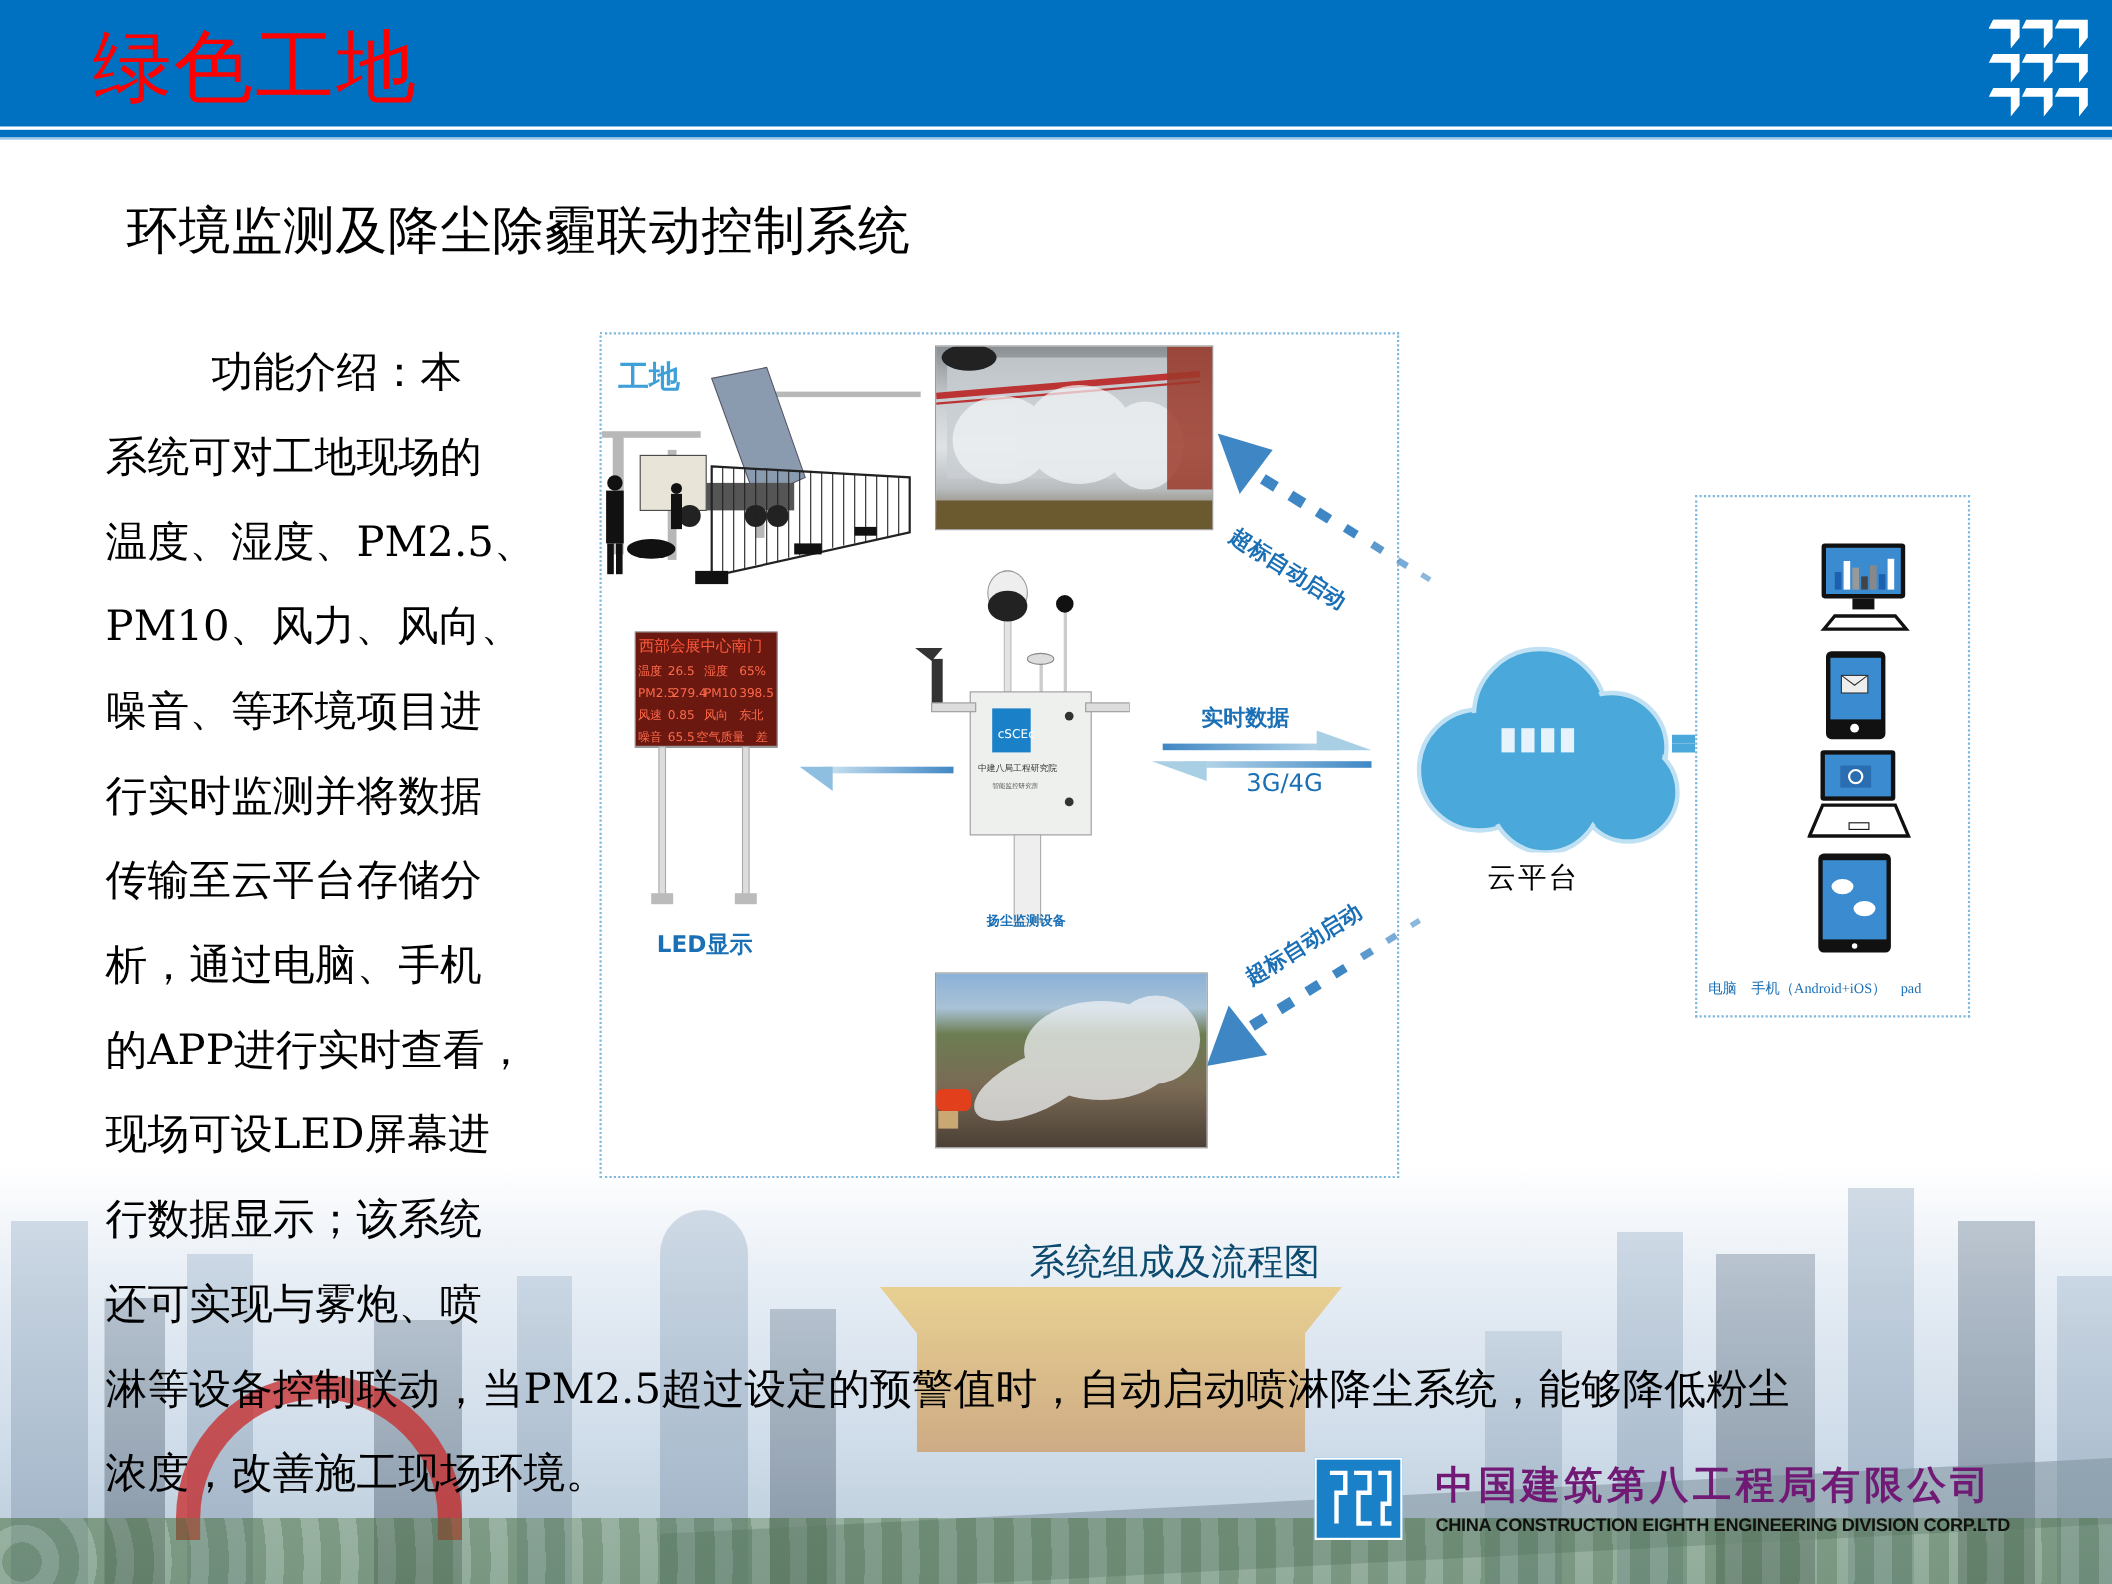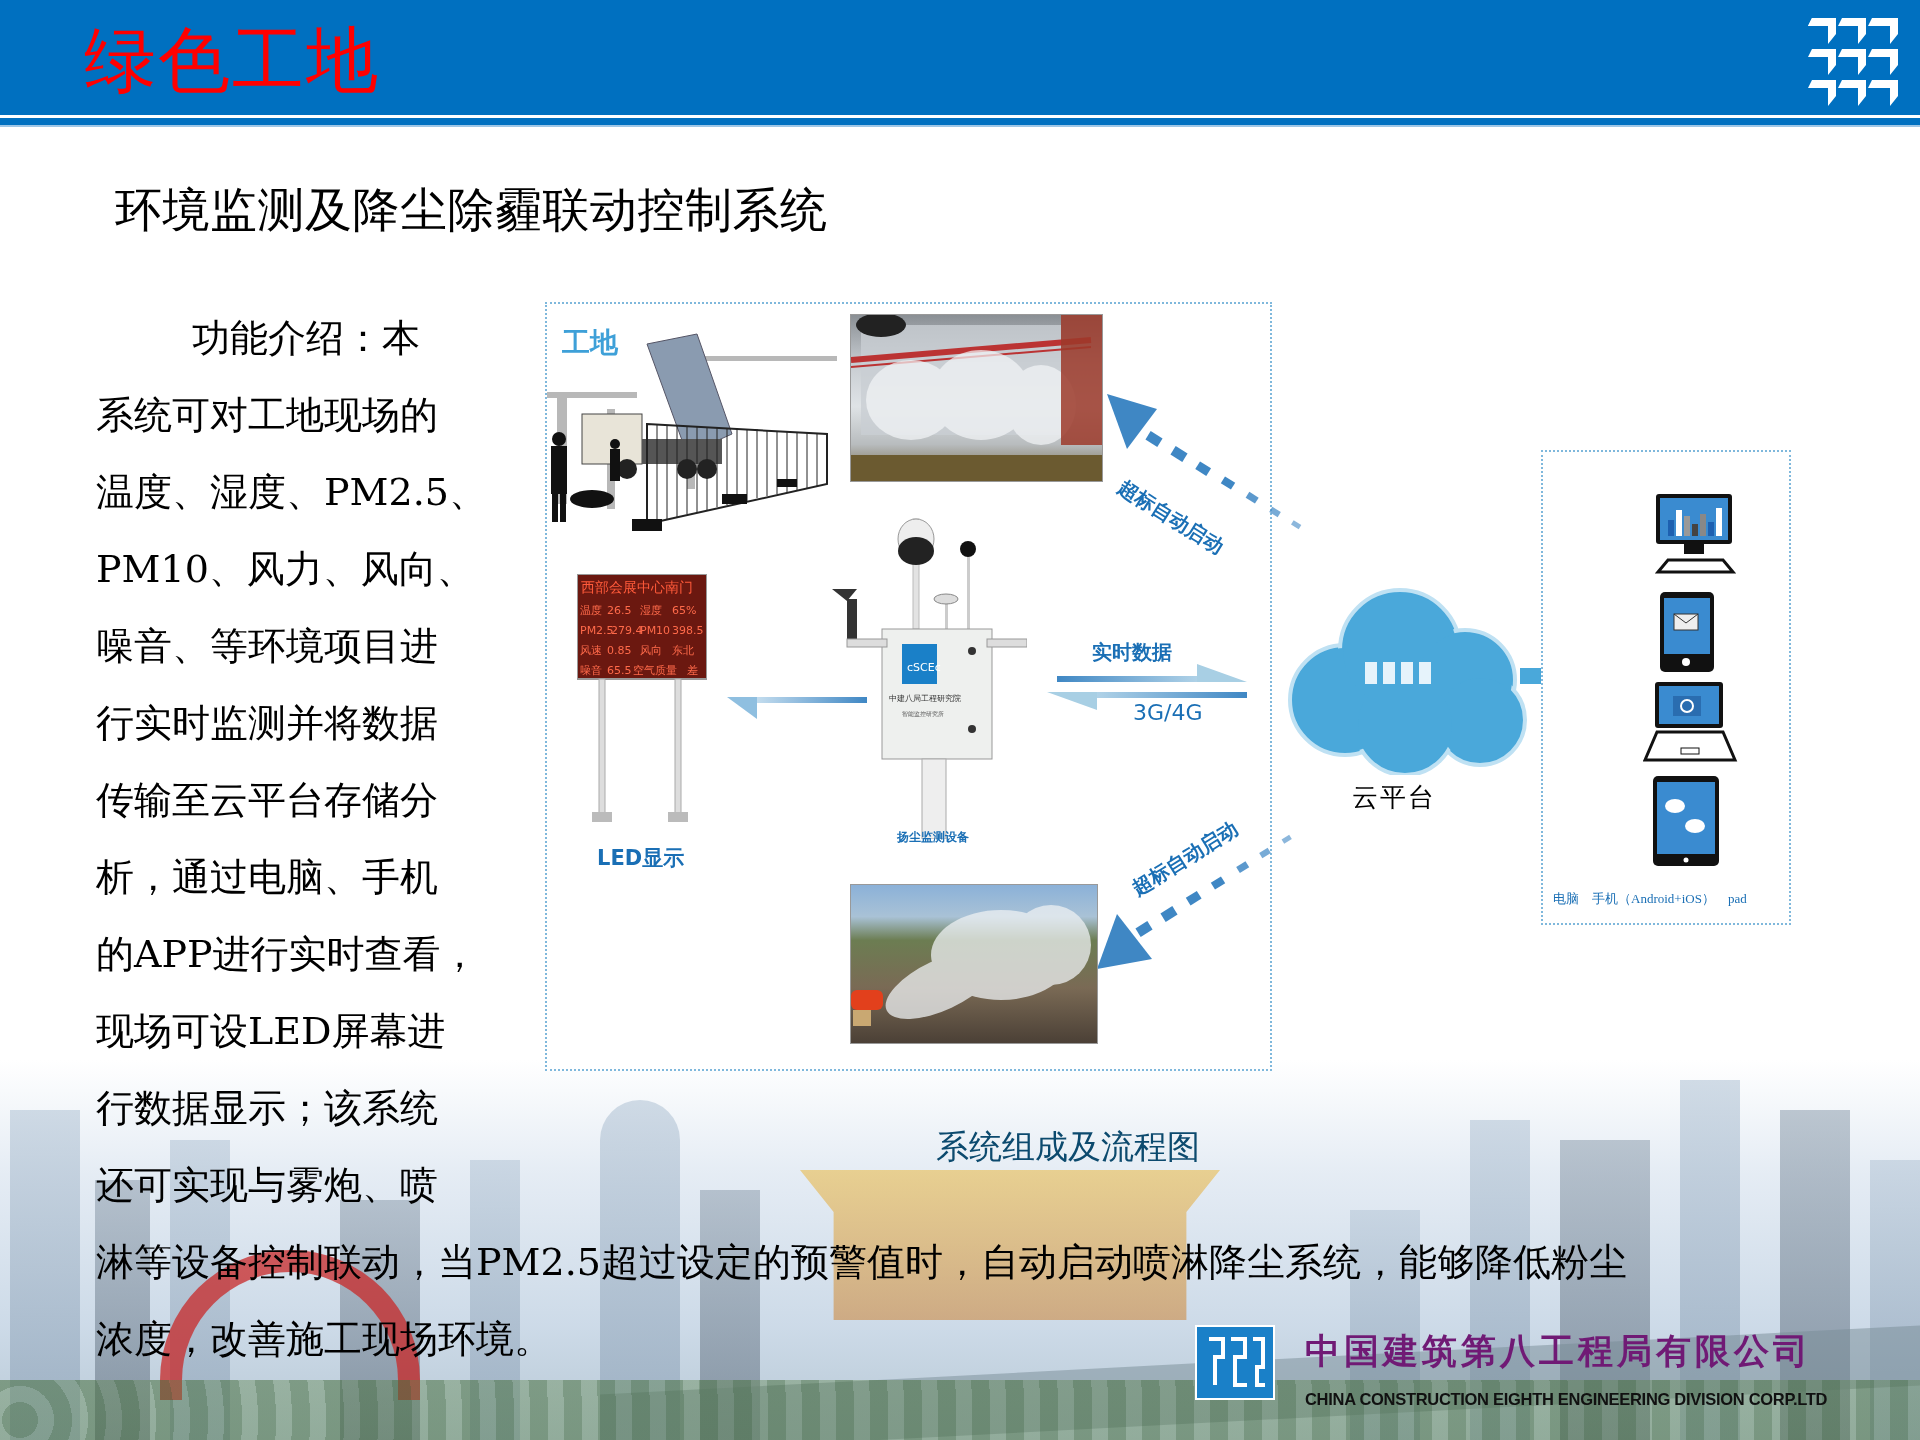--- a/index.html
+++ b/index.html
@@ -151,21 +151,21 @@
   
   .footer-logo { position: absolute; left: 1195px; top: 1325px; width: 80px; height: 75px; background: #1a80c8; border: 2px solid #fff; }
   .footer-cn {
     position: absolute; left: 1305px; top: 1328px;
     font-family: "DejaVu Sans", "Liberation Sans", sans-serif;
     font-size: 35px; font-weight: bold; color: #701a75; letter-spacing: 4px; line-height: 46px;
   }
   .footer-en {
     position: absolute; left: 1305px; top: 1378px;
     font-family: "Liberation Sans", "DejaVu Sans", sans-serif;
-    font-size: 16.5px; font-weight: bold; color: #111; letter-spacing: -0.3px; white-space: nowrap; margin-top: 12px;
+    font-size: 16.5px; font-weight: bold; color: #111; letter-spacing: -0.3px; white-space: nowrap;
   }
 </style>
 </head>
 <body>
 
 <div class="bg-city">
   <div class="bld" style="left:10px;width:70px;height:330px;"></div>
   <div class="bld dk" style="left:95px;width:55px;height:260px;"></div>
   <div class="bld" style="left:170px;width:60px;height:300px;"></div>
   <div class="bld dk" style="left:340px;width:80px;height:240px;"></div>

